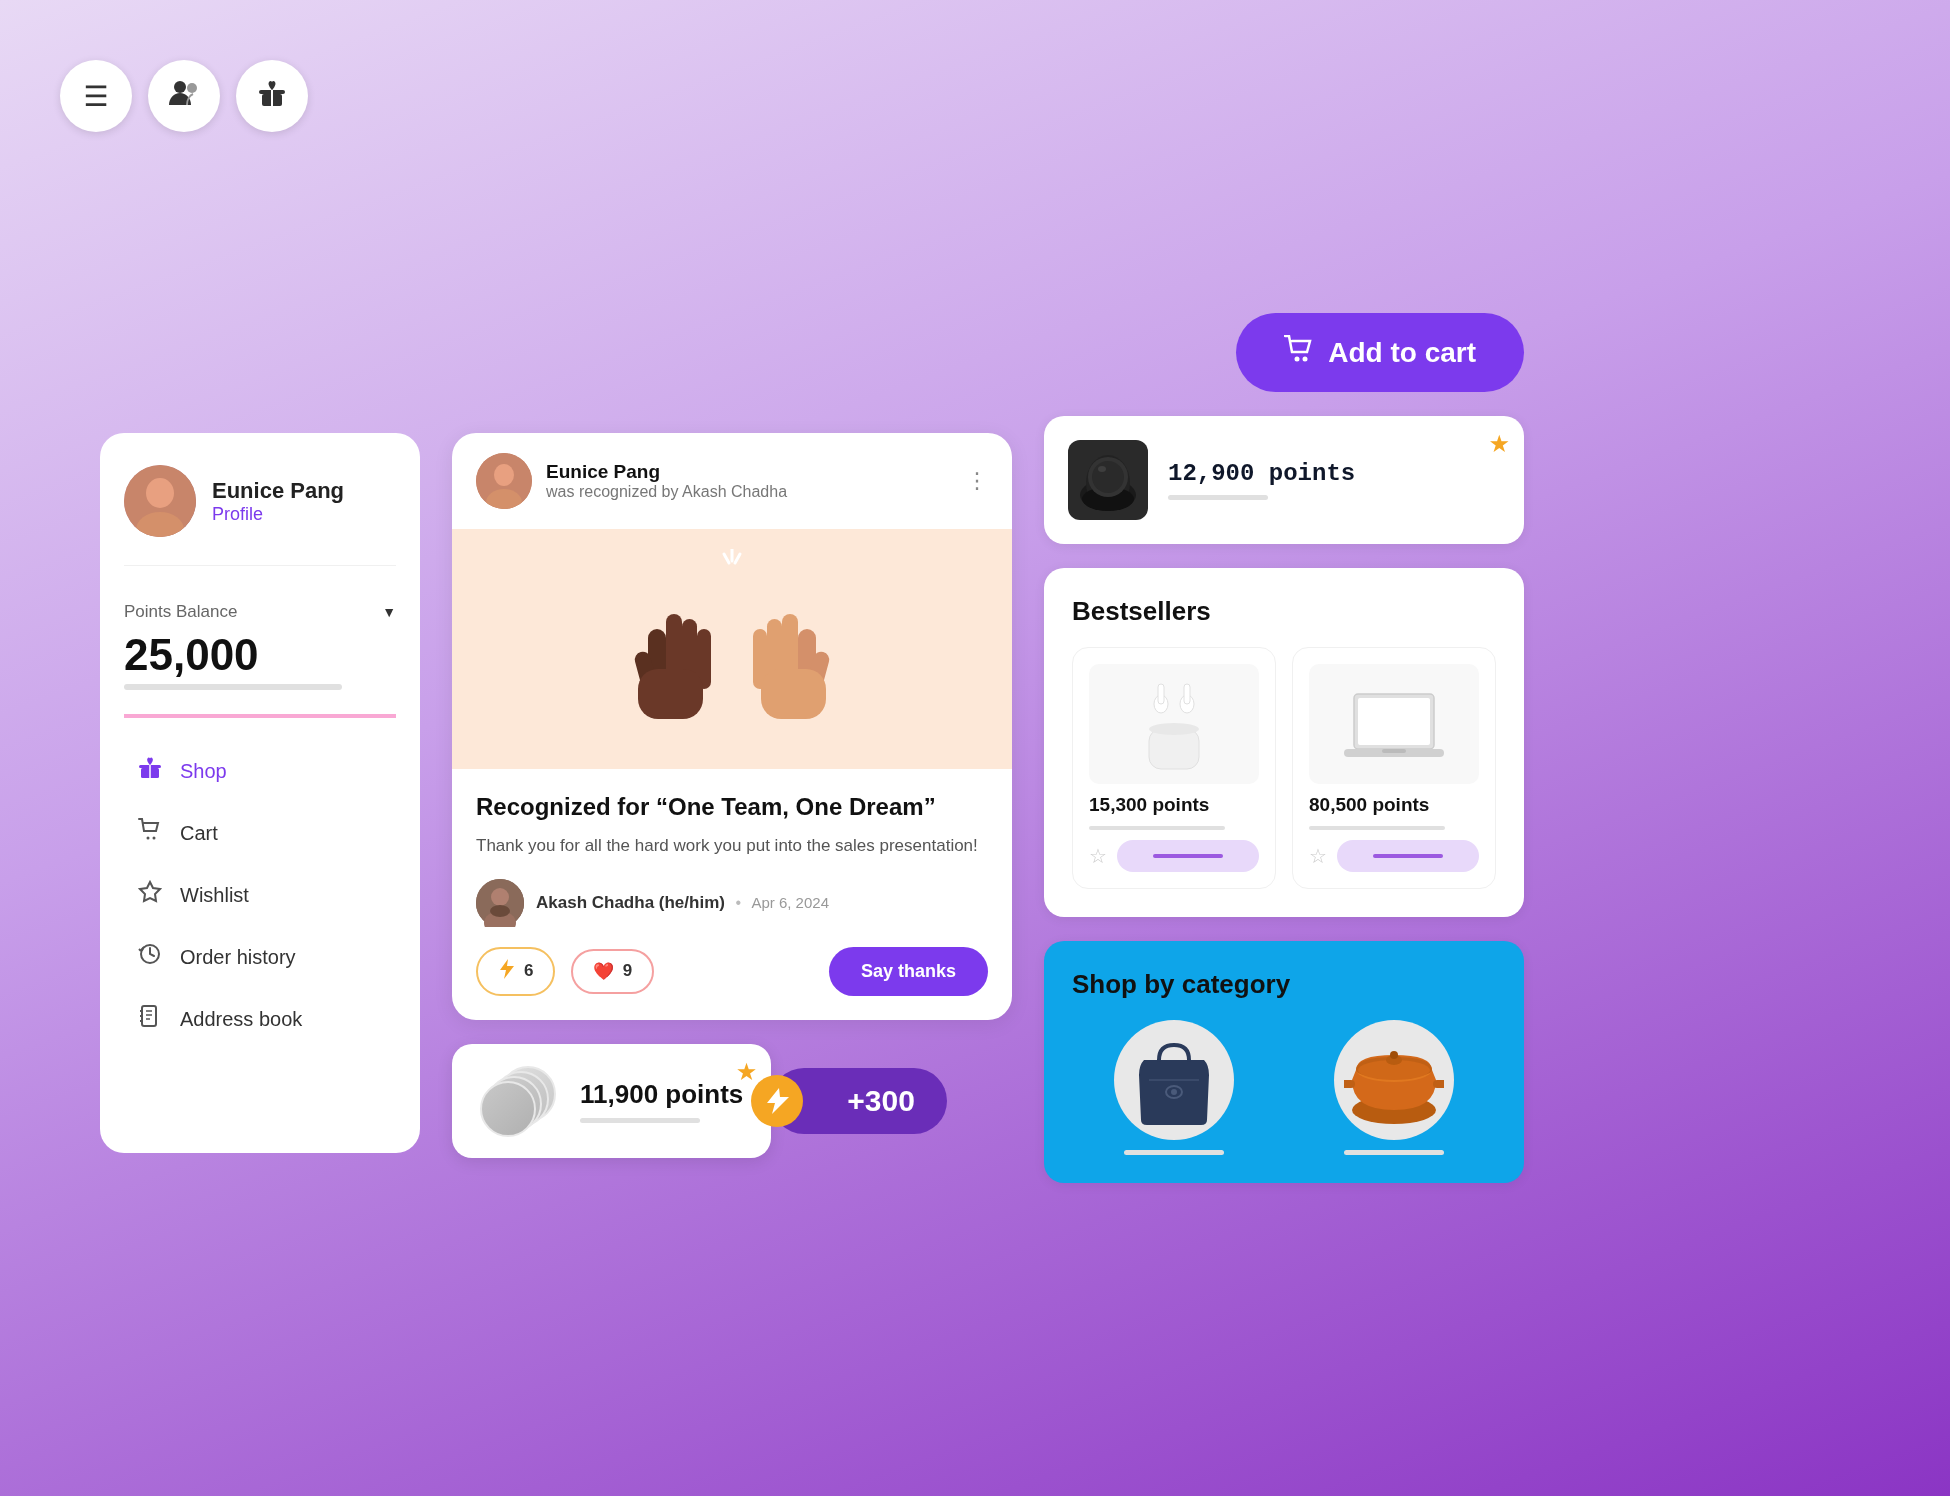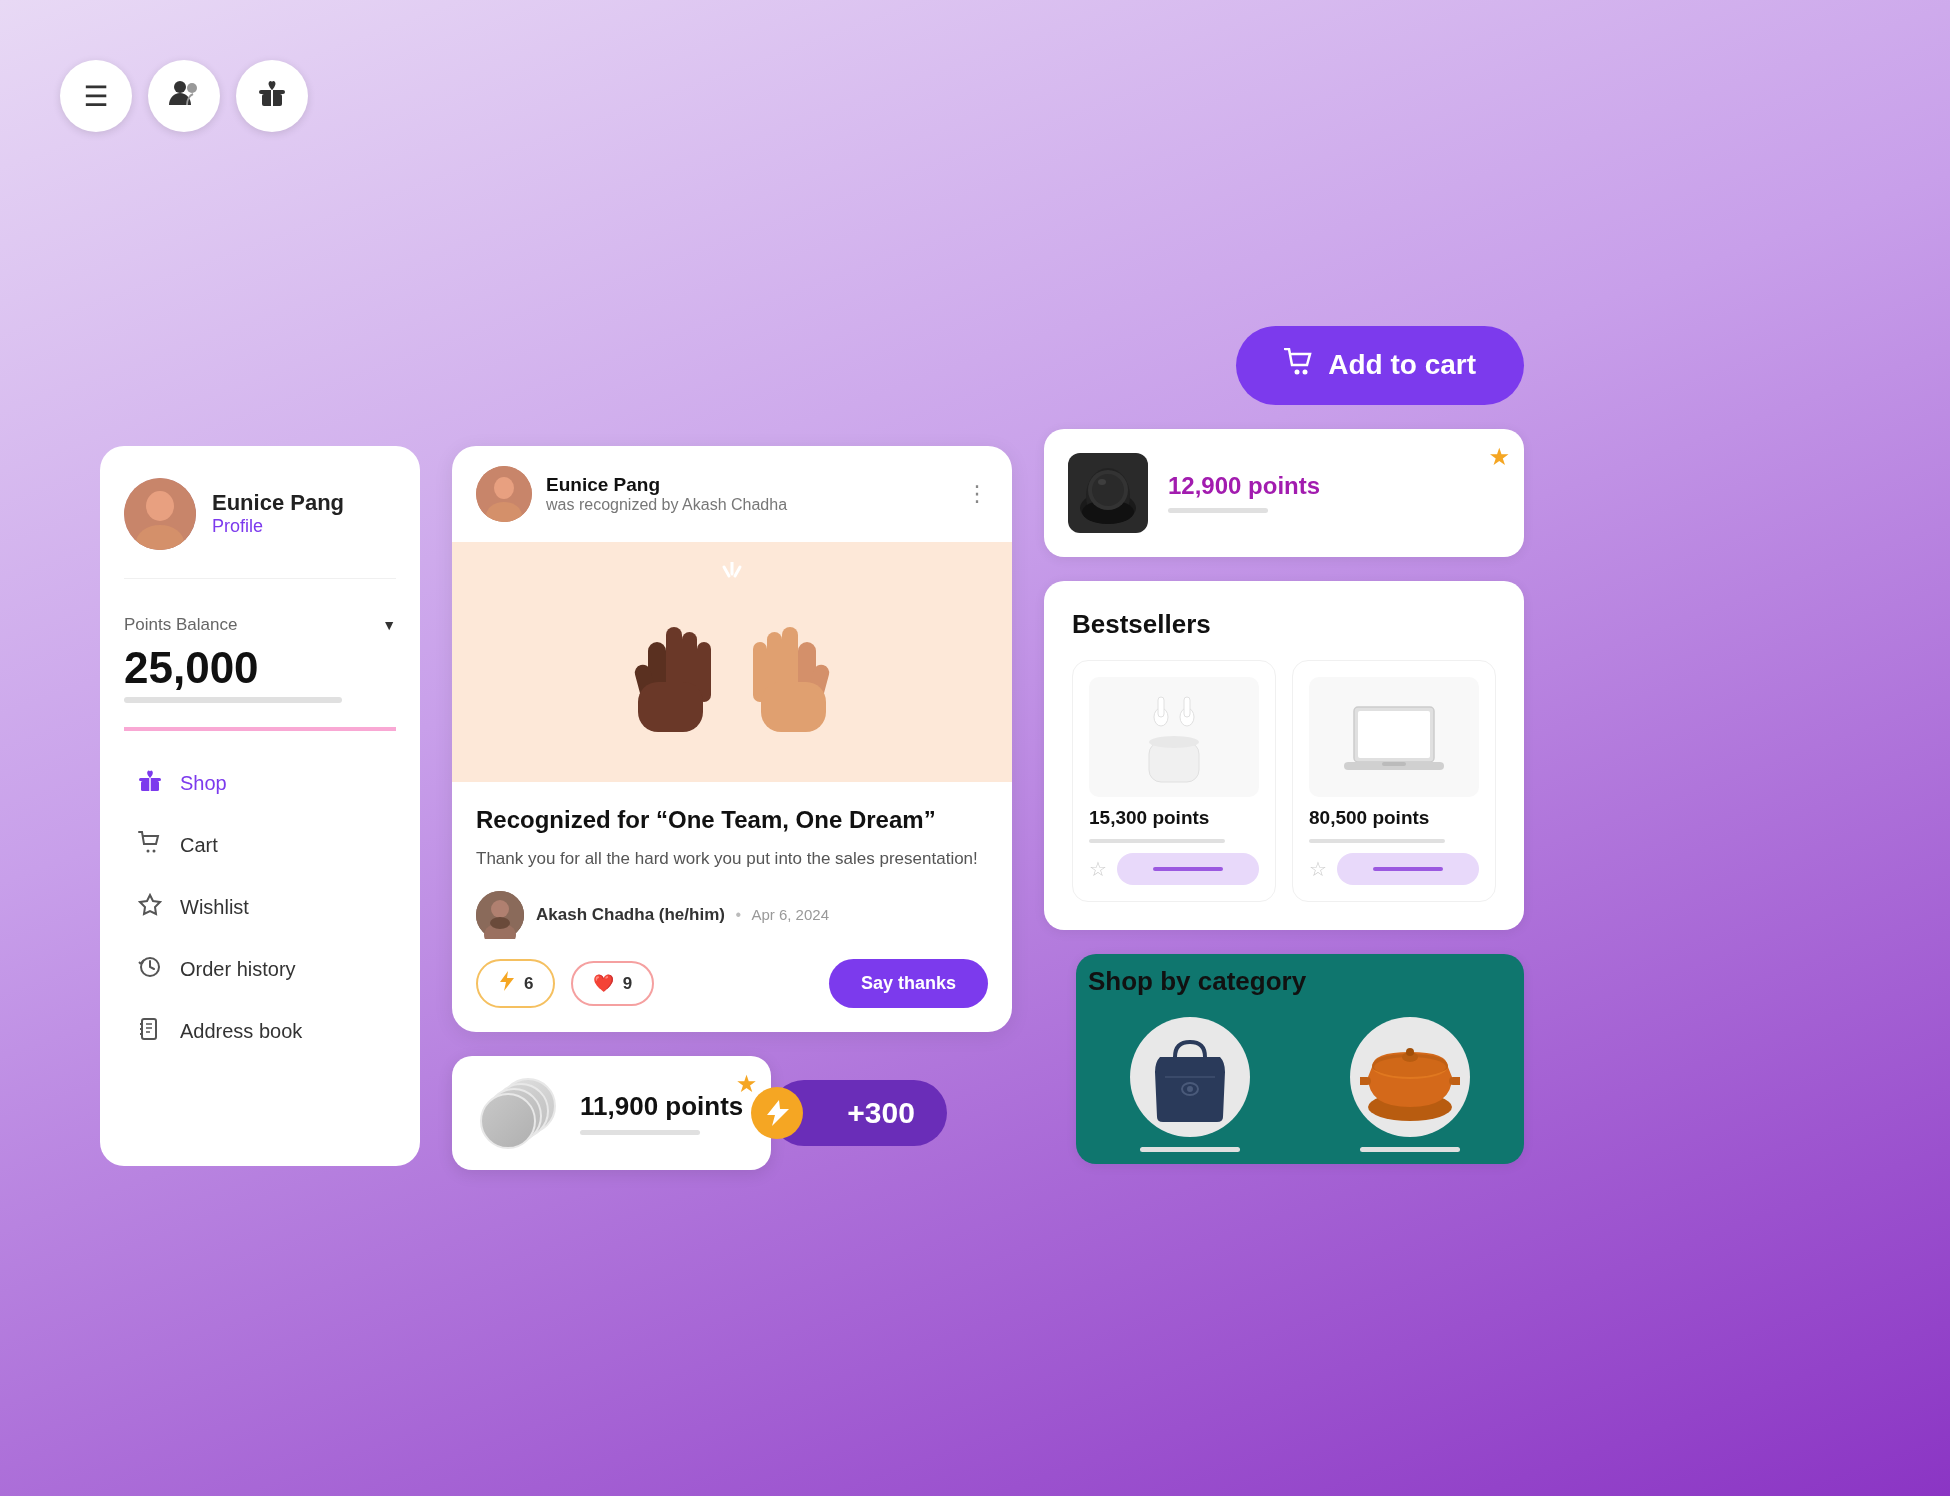--- a/index.html
+++ b/index.html
@@ -392,21 +392,22 @@
       border-radius: 12px;
       background: #2a2a2a;
       display: flex;
       align-items: center;
       justify-content: center;
       flex-shrink: 0;
     }
     .product-points {
       font-size: 24px;
       font-weight: 700;
-      color: #a21caf;
+      color: #0f172a;
+      font-family: Liberation Mono, monospace;
     }
     .product-bar {
       height: 5px;
       background: #e0e0e0;
       border-radius: 3px;
       width: 100px;
       margin-top: 8px;
     }
     .product-star {
       position: absolute;
@@ -480,25 +481,24 @@
       border-radius: 50px;
       padding: 10px 24px;
       font-size: 0;
       cursor: pointer;
       flex: 1;
       height: 36px;
     }
 
     
     .categories-card {
-      background: #0f766e;
+      background: #0ea5e9;
       border-radius: 20px;
-      padding: 12px;
+      padding: 28px;
       box-shadow: 0 2px 12px rgba(0,0,0,0.07);
-      margin-left: 32px;
     }
     .categories-grid {
       display: grid;
       grid-template-columns: 1fr 1fr;
       gap: 16px;
       margin-top: 20px;
     }
     .category-item {
       display: flex;
       flex-direction: column;

